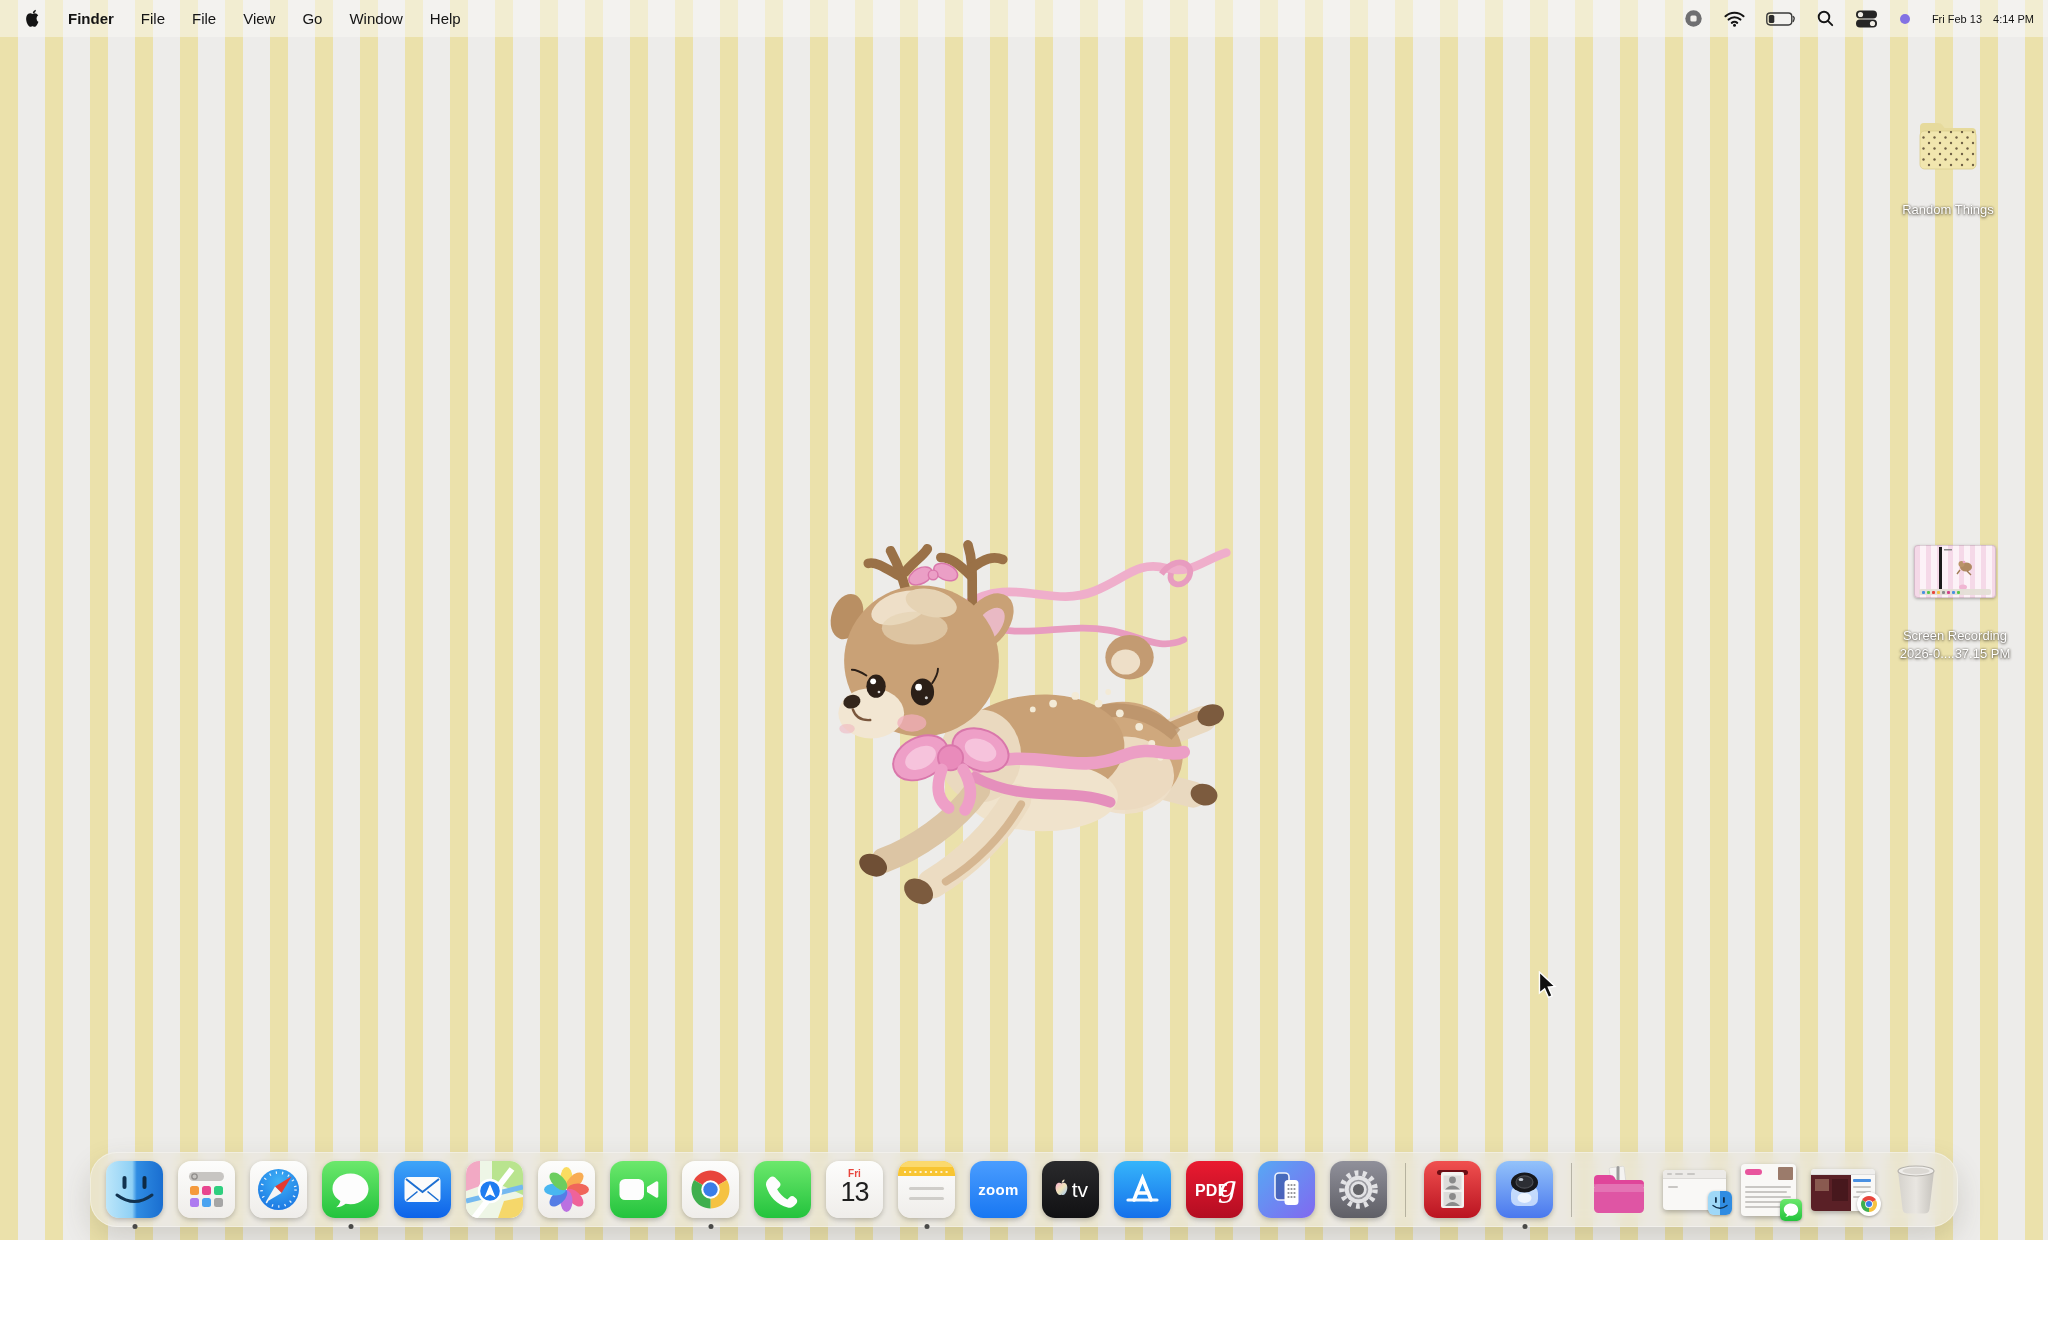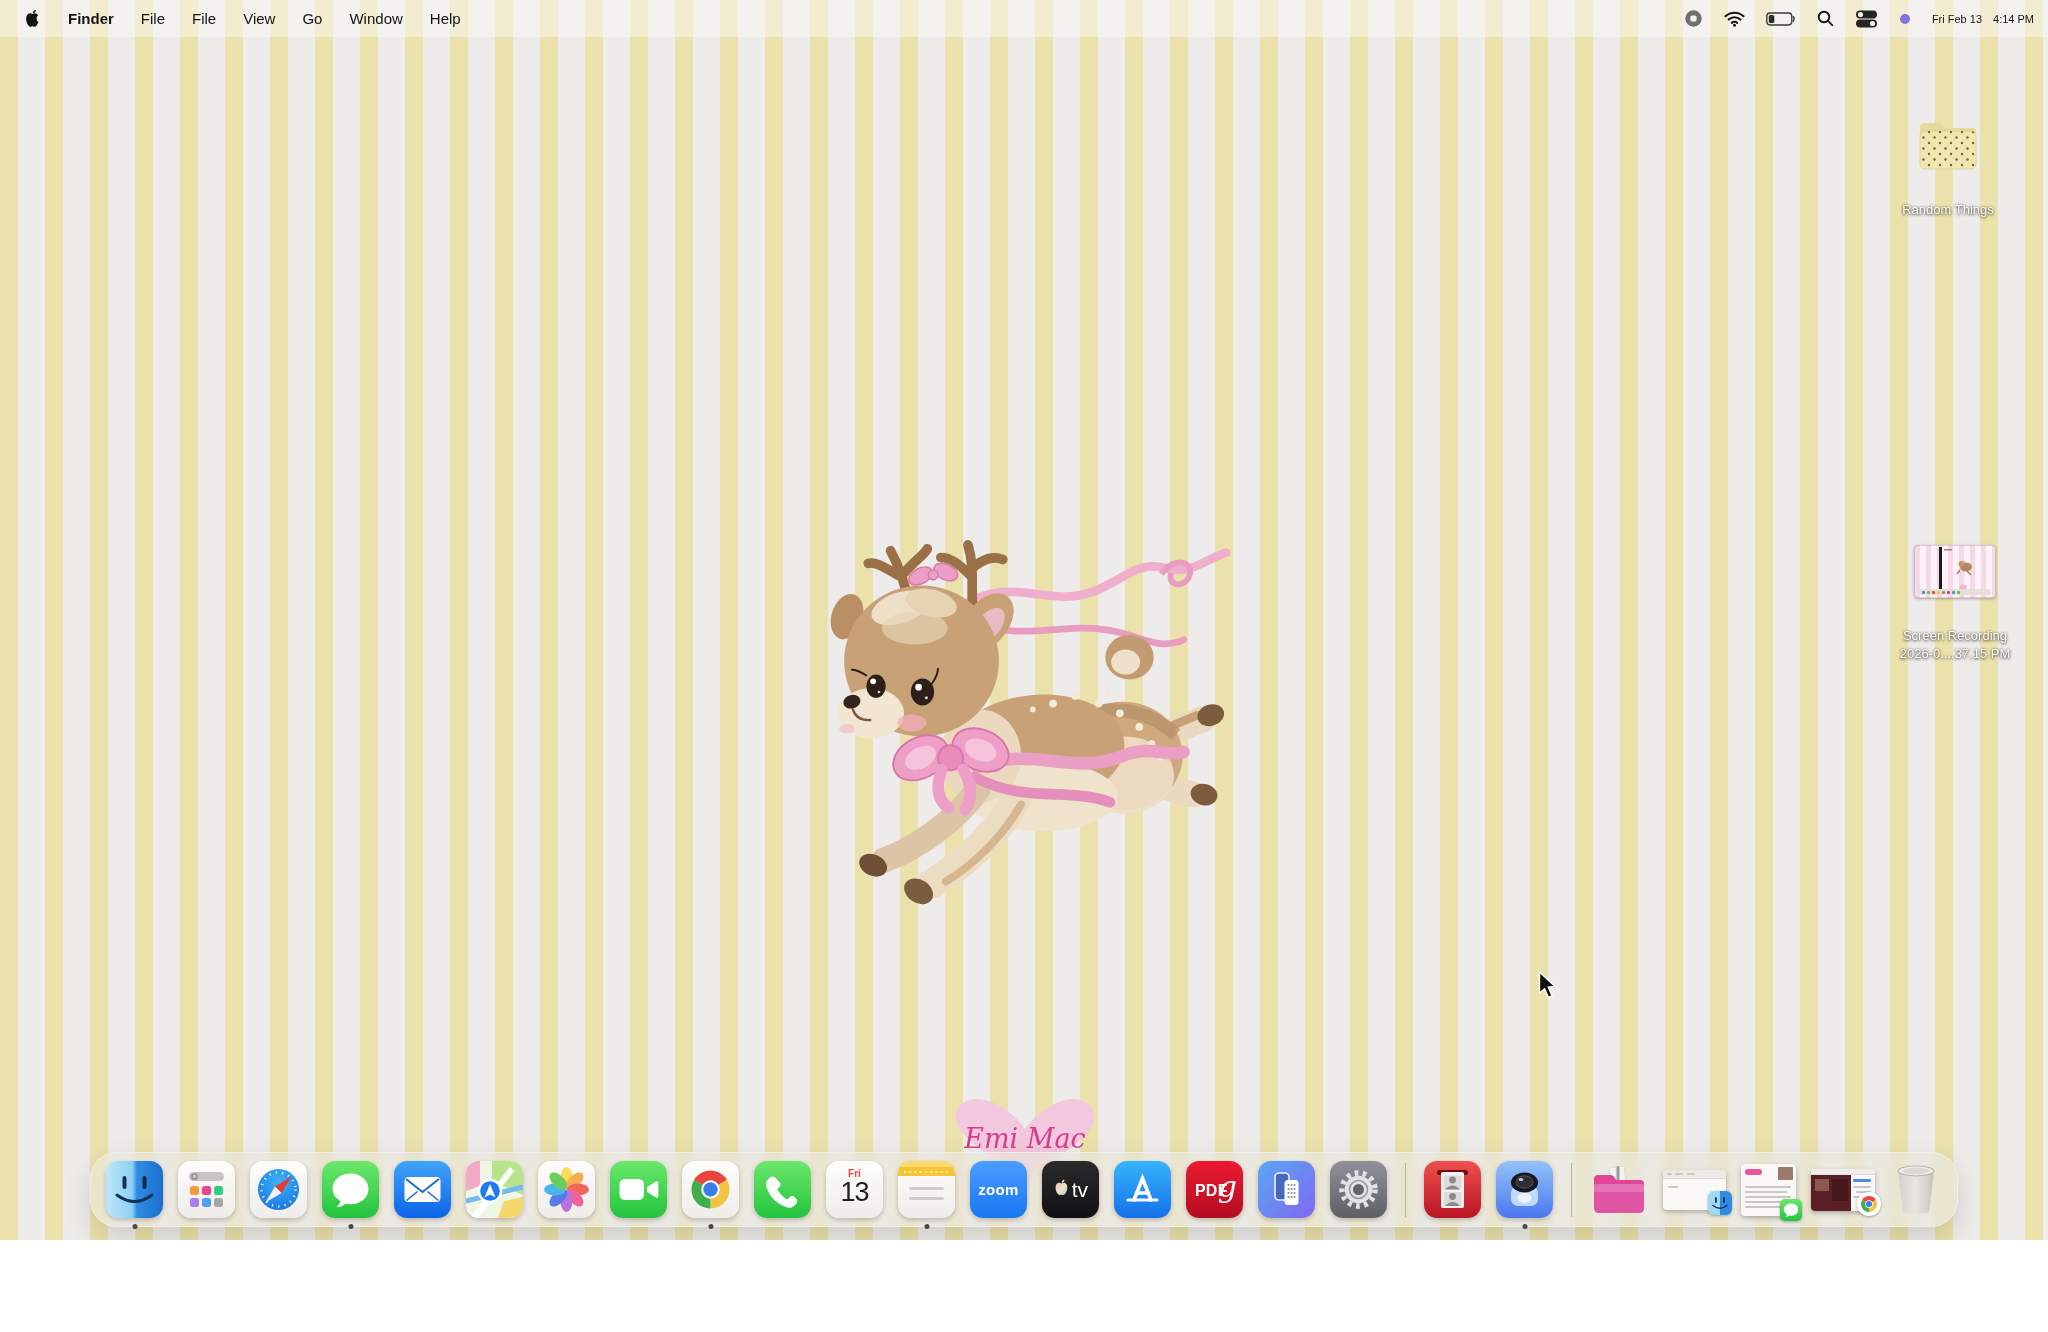--- a/index.html
+++ b/index.html
@@ -290,26 +290,20 @@
     <g fill="#ee9fc7" stroke="#d977ab" stroke-width="2">
       <ellipse cx="106" cy="252" rx="30" ry="21" transform="rotate(-28 106 252)"></ellipse>
       <ellipse cx="168" cy="244" rx="30" ry="21" transform="rotate(22 168 244)"></ellipse>
     </g>
     <ellipse cx="106" cy="252" rx="17" ry="11" transform="rotate(-28 106 252)" fill="#f6c3dc"></ellipse>
     <ellipse cx="168" cy="244" rx="17" ry="11" transform="rotate(22 168 244)" fill="#f6c3dc"></ellipse>
     <circle cx="137" cy="252" r="13" fill="#e98bbb" stroke="#d977ab" stroke-width="2"></circle>
     <path d="M128,264 q-10,28 7,40 M150,264 q14,24 2,42" stroke="#ee9fc7" stroke-width="12" fill="none" stroke-linecap="round"></path>
   </svg>
 
-  <div class="heart-wrap">
-    <svg width="162" height="92" viewBox="0 0 162 92">
-      <path d="M81,86 C48,64 12,46 12,25 C12,9 29,3 46,9.5 C61,15 76,29 81,37 C86,29 101,15 116,9.5 C133,3 150,9 150,25 C150,46 114,64 81,86 Z" fill="#f3c7dd"></path>
-      <text x="81" y="56" text-anchor="middle" font-family="DejaVu Serif, serif" font-style="italic" font-size="27" fill="#d63d8f">Emi Mac</text>
-    </svg>
-  </div>
 
   <svg class="cursor" width="20" height="28" viewBox="0 0 17 26">
     <path d="M1.5,1 L1.5,20.5 L6.3,16.5 L9.8,24.5 L13.2,23 L9.7,15 L16,14.4 Z" fill="#101010" stroke="#fff" stroke-width="1.3"></path>
   </svg>
 
   <div class="dock">
 
     <div class="di-wrap">
       <div class="app bg-finder">
         <svg viewBox="0 0 57 57">

